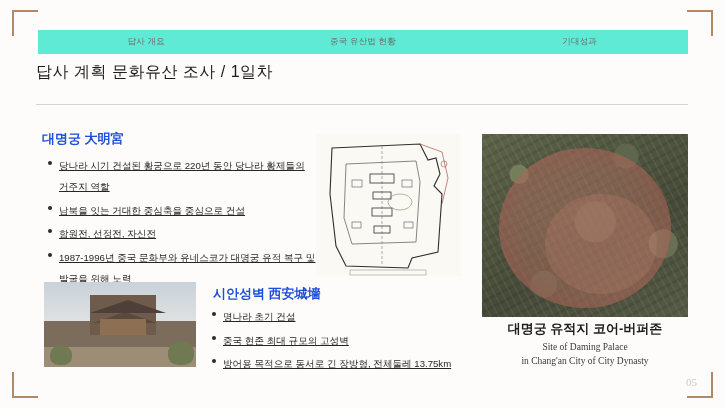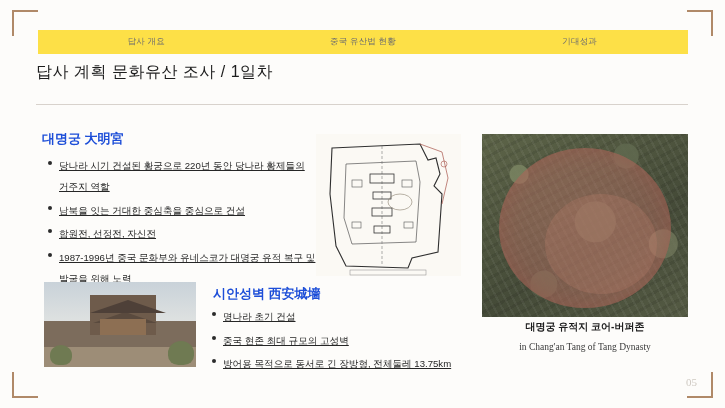--- a/index.html
+++ b/index.html
@@ -32,21 +32,21 @@
     display: flex;
   }
   .tab {
     flex: 1;
     height: 24px;
     display: flex;
     align-items: center;
     justify-content: center;
     font-size: 8.5px;
     color: #6d6d6d;
-    background: #fde047;
+    background: #5eead4;
     letter-spacing: .2px;
   }
   .tab.active {
     background: #8a5a44;
     color: #ffffff;
     font-weight: bold;
   }
 
   
   .title {
@@ -169,21 +169,21 @@
     width: 112px; height: 100px;
     border-radius: 50%;
     background: rgba(196,130,112,.25);
   }
 
   .cap-main {
     position: absolute;
     top: 320px; left: 482px;
     width: 206px;
     text-align: center;
-    font-size: 10px;
+    font-size: 13px;
     font-weight: bold;
     color: #1d1d1d;
   }
   .cap-sub {
     position: absolute;
     top: 340px; left: 472px;
     width: 226px;
     text-align: center;
     font-size: 9.5px;
     line-height: 14px;
@@ -274,16 +274,17 @@
 
 <div class="sat">
   <div class="sat-noise"></div>
   <div class="sat-circle">
     <div class="sat-circle-in"></div>
   </div>
 </div>
 
 <div class="cap-main">대명궁 유적지 코어-버퍼존</div>
 <div class="cap-sub">
-  <div>in Chang'an Tang of Tang Dynasty</div>
+  <div>Site of Daming Palace</div>
+  <div>in Chang'an City of City Dynasty</div>
 </div>
 
 <div class="page-num">05</div>
 
 </body></html>

